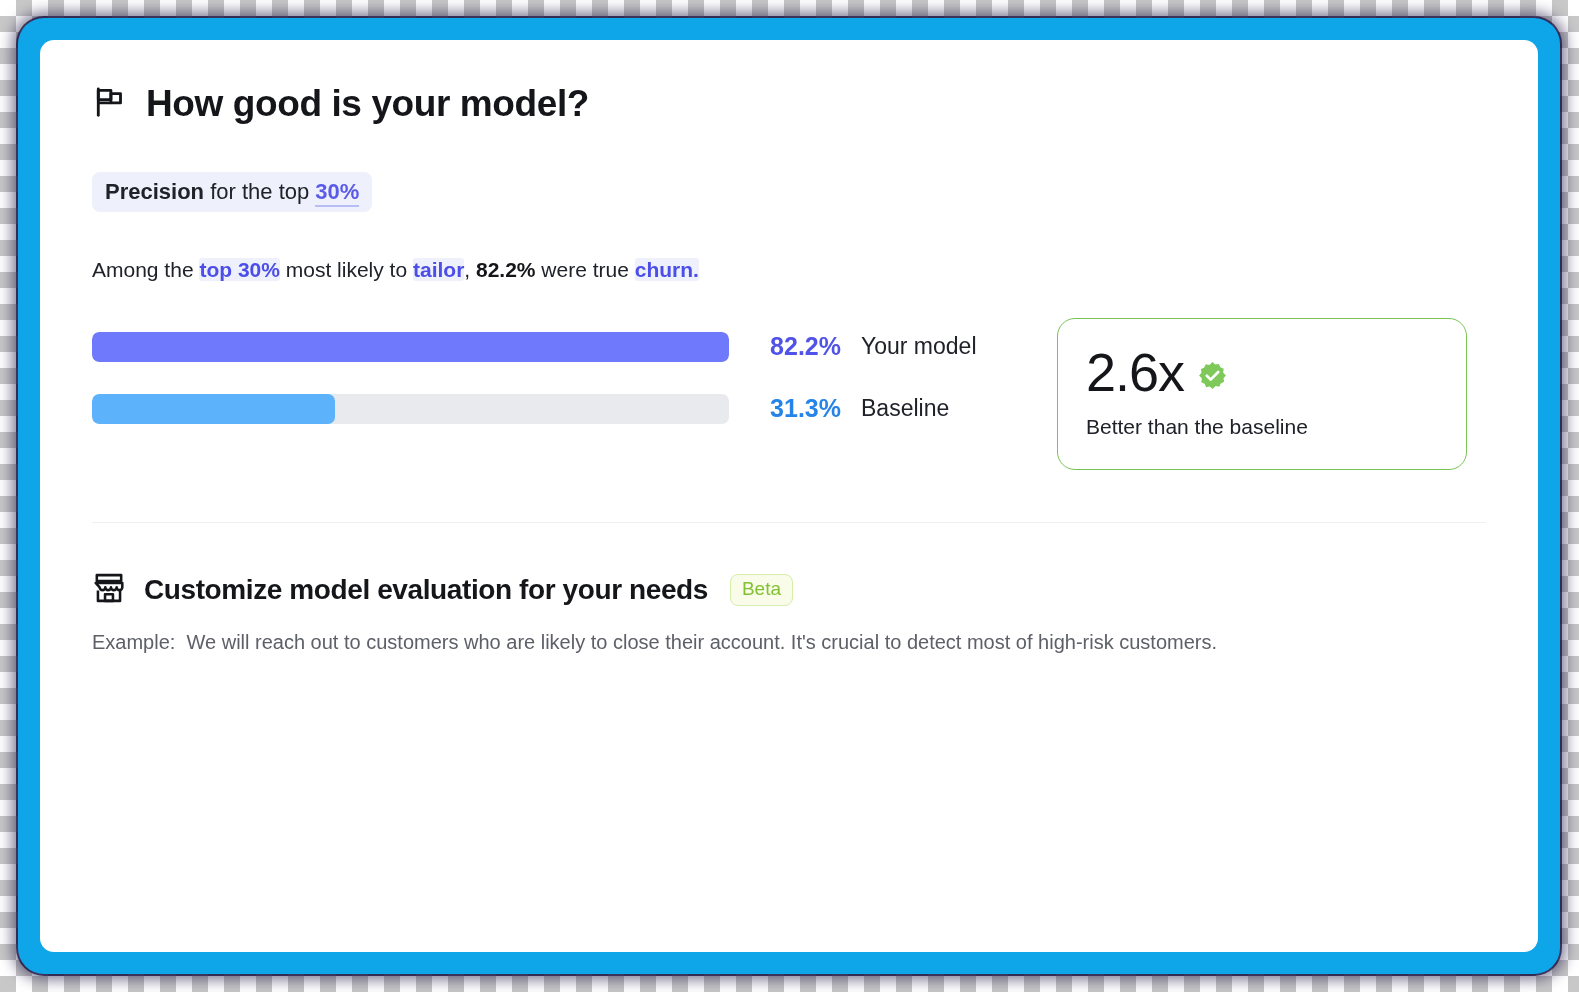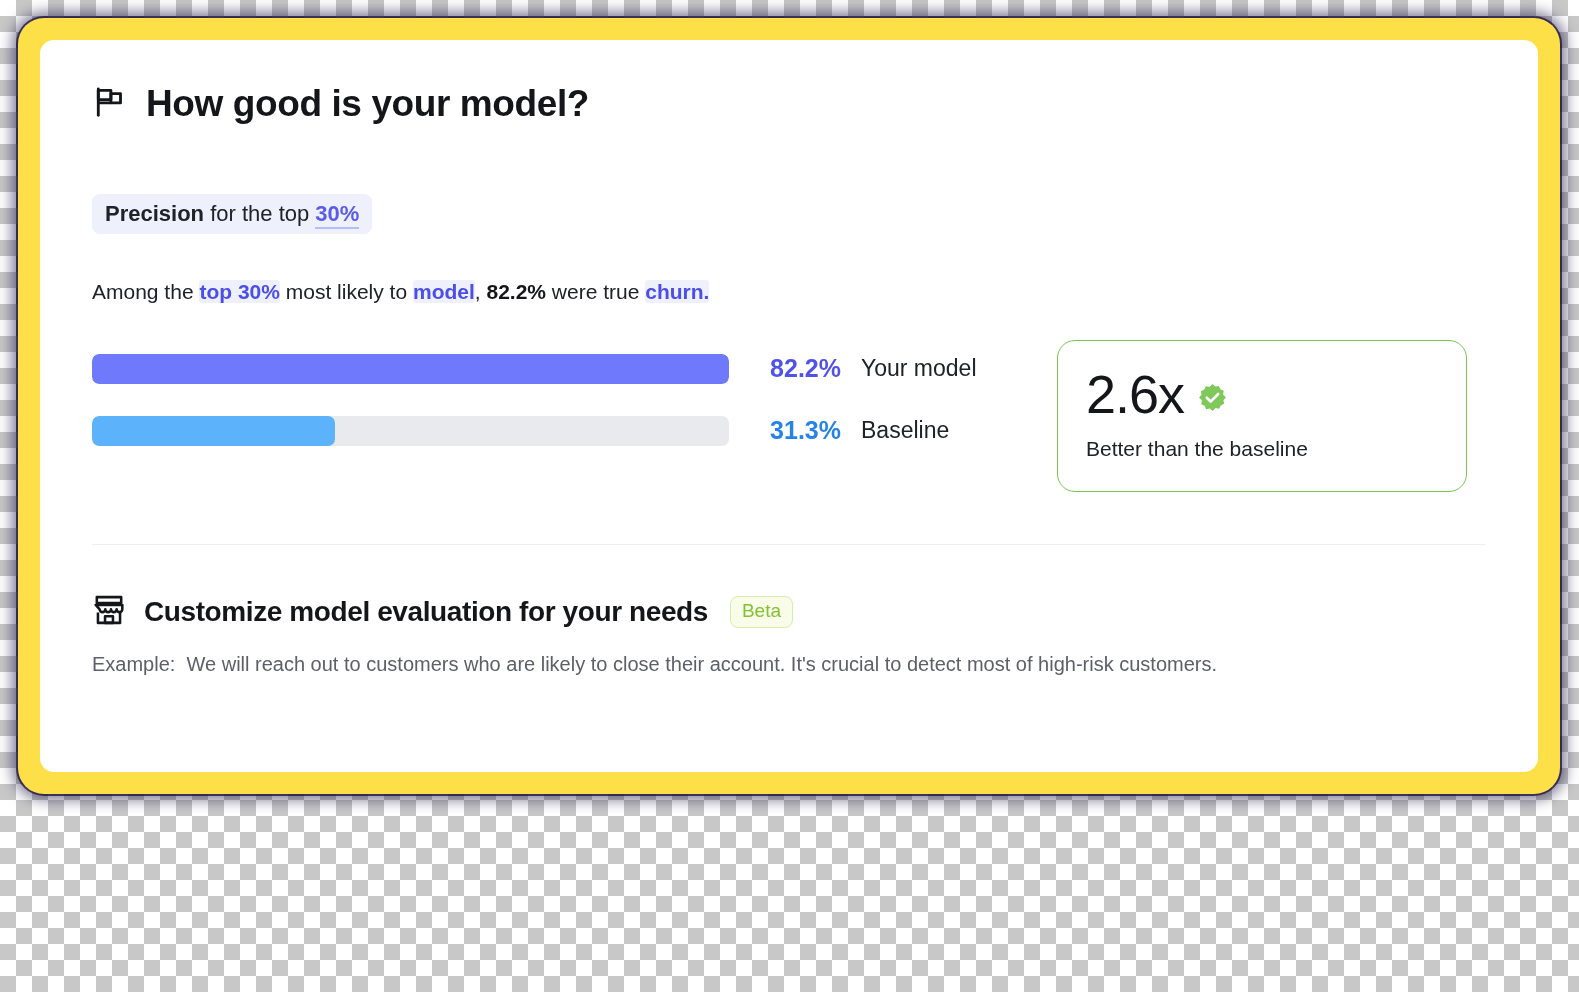--- a/index.html
+++ b/index.html
@@ -20,23 +20,23 @@
     background-size: 32px 32px;
     background-position: 0 0, 16px 16px;
     position: relative;
   }
 
   #frame {
     position: absolute;
     left: 18px;
     top: 18px;
     width: 1542px;
-    height: 776px;
+    height: 956px;
     border-radius: 26px;
-    background: #fde047;
+    background: #0ea5e9;
     padding: 22px;
     box-shadow:
       0 0 0 2px rgba(26,16,64,0.75),
       0 0 14px 6px rgba(26,16,64,0.55);
   }
   
   #frame::before {
     content: "";
     position: absolute;
     inset: -4px;
@@ -70,21 +70,21 @@
     font-size: 37px;
     font-weight: bold;
     color: #15161a;
     letter-spacing: -0.4px;
     line-height: 1.05;
   }
   .ico { flex: 0 0 auto; display: block; }
 
   .chip {
     display: inline-block;
-    margin-top: 70px;
+    margin-top: 48px;
     background: #eef0fb;
     border-radius: 8px;
     padding: 7px 13px 8px 13px;
     font-size: 22px;
     color: #20222a;
     line-height: 1.15;
   }
   .chip b { font-weight: bold; }
   .chip .pct {
     color: #5a5ce8;
@@ -260,21 +260,21 @@
       <h1>How good is your model?</h1>
     </div>
 
     
     <div class="chip">
       <b>Precision</b><span> for the top </span><span class="pct">30%</span>
     </div>
 
     
     <div class="summary">
-      <span>Among the </span><span class="hl">top 30%</span><span> most likely to </span><span class="hl">model</span><span>, </span><span class="bold">82.2%</span><span> were true </span><span class="hl">churn.</span>
+      <span>Among the </span><span class="hl">top 30%</span><span> most likely to </span><span class="hl">tailor</span><span>, </span><span class="bold">82.2%</span><span> were true </span><span class="hl">churn.</span>
     </div>
 
     
     <div class="row">
 
       <div class="bars">
 
         <div class="barline">
           <div class="track">
             <div class="fill model" id="fill-0" style="width: 100%; background: rgb(111, 121, 251);"></div>

